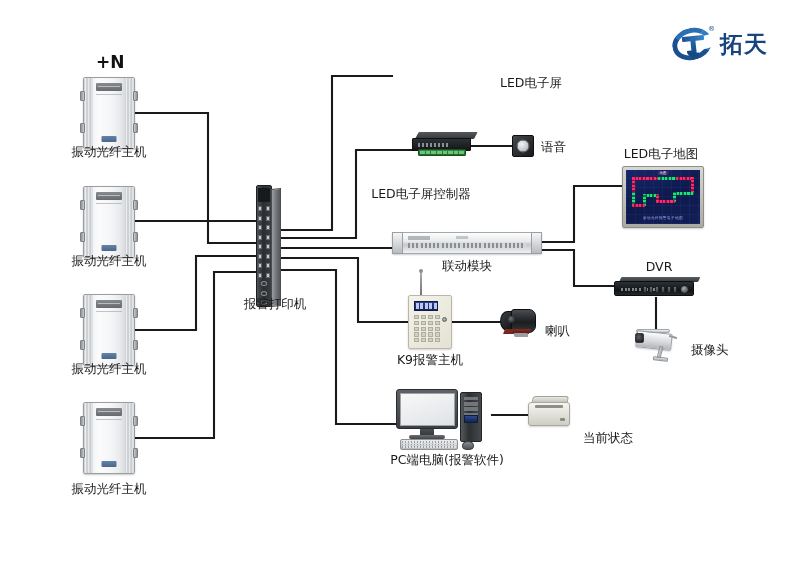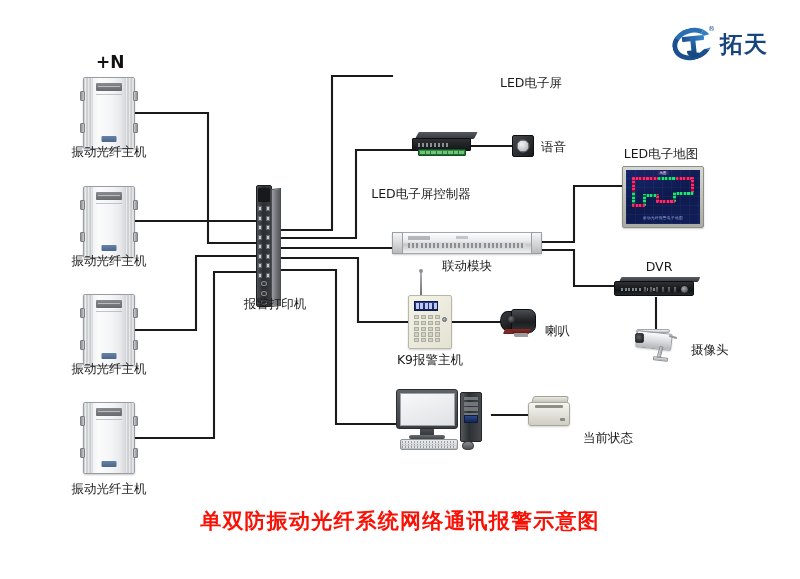--- a/index.html
+++ b/index.html
@@ -732,20 +732,21 @@
         </div>
       <div class="scrn"></div>
     </div>
     <div class="kbd">
         <i></i>
         <i></i>
         <i></i>
       </div>
     <div class="mouse"></div>
   </div>
+  <div class="lbl c" style="left:447px; top:452px;">PC端电脑(报警软件)</div>
 
   <div class="printer" style="left:528px; top:396px;">
     <div class="lid"></div>
     <div class="body"></div>
     <div class="slot"></div>
     <div class="btn"></div>
   </div>
   <div class="lbl c" style="left:608px; top:430px;">当前状态</div>
 
   <div class="lbl c" style="left:661px; top:146px;">LED电子地图</div>
@@ -804,15 +805,14 @@
   <div class="cam" style="left:634px; top:330px;">
     <div class="sun"></div>
     <div class="barrel"></div>
     <div class="lens"></div>
     <div class="tail"></div>
     <div class="arm"></div>
     <div class="foot"></div>
   </div>
   <div class="lbl" style="left:691px; top:342px;">摄像头</div>
 
-  <div class="title">单双防振动光纤系统网络通讯报警示意图</div>
 
 </div>
 
 </body></html>

